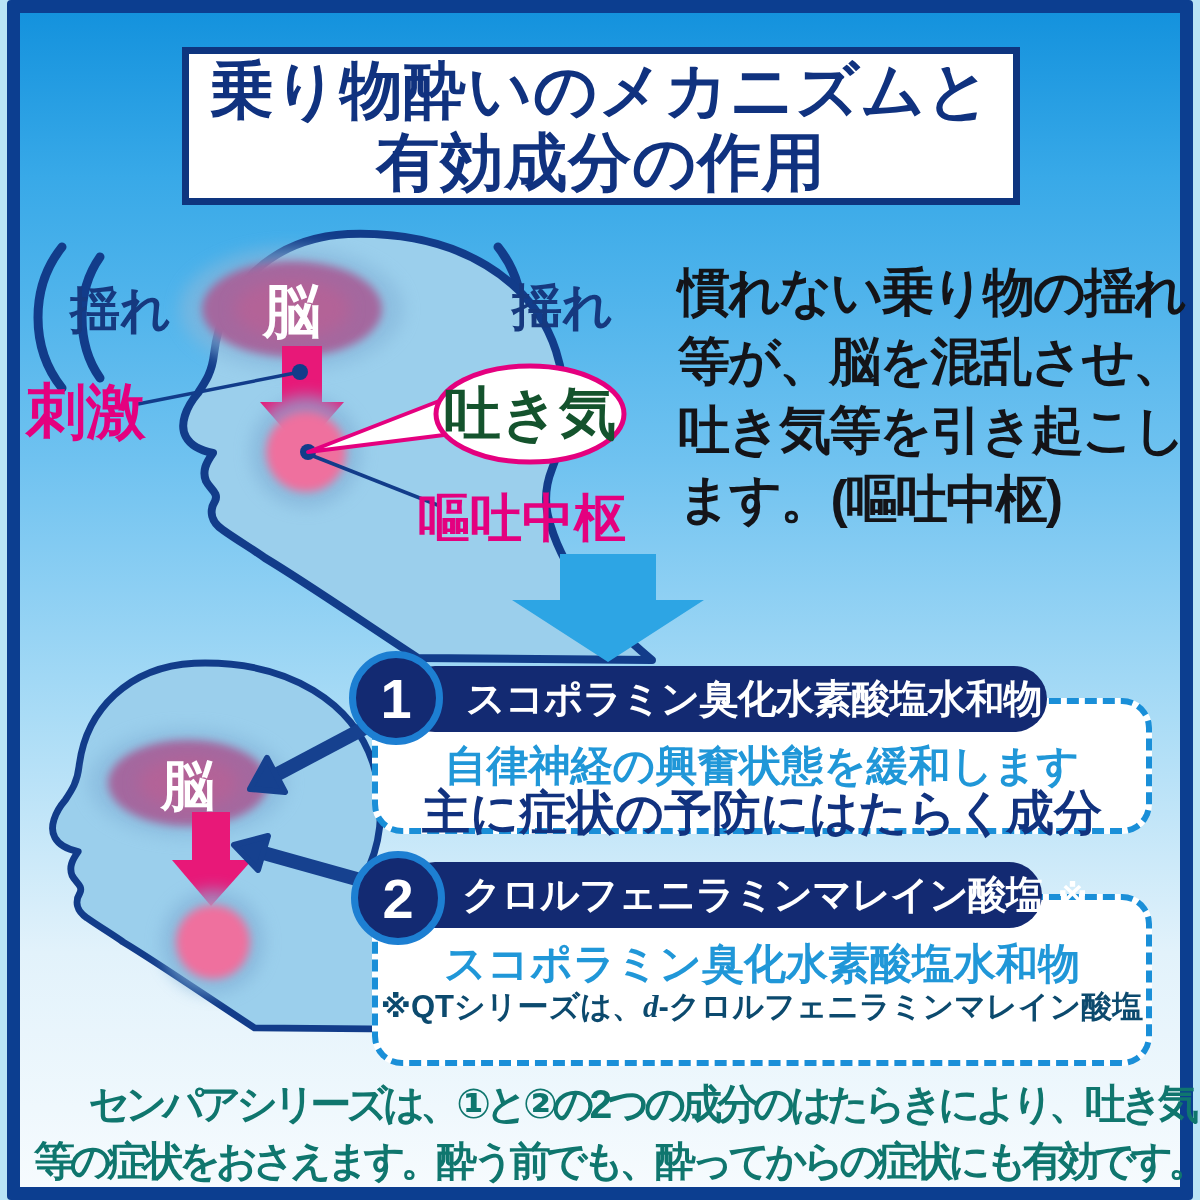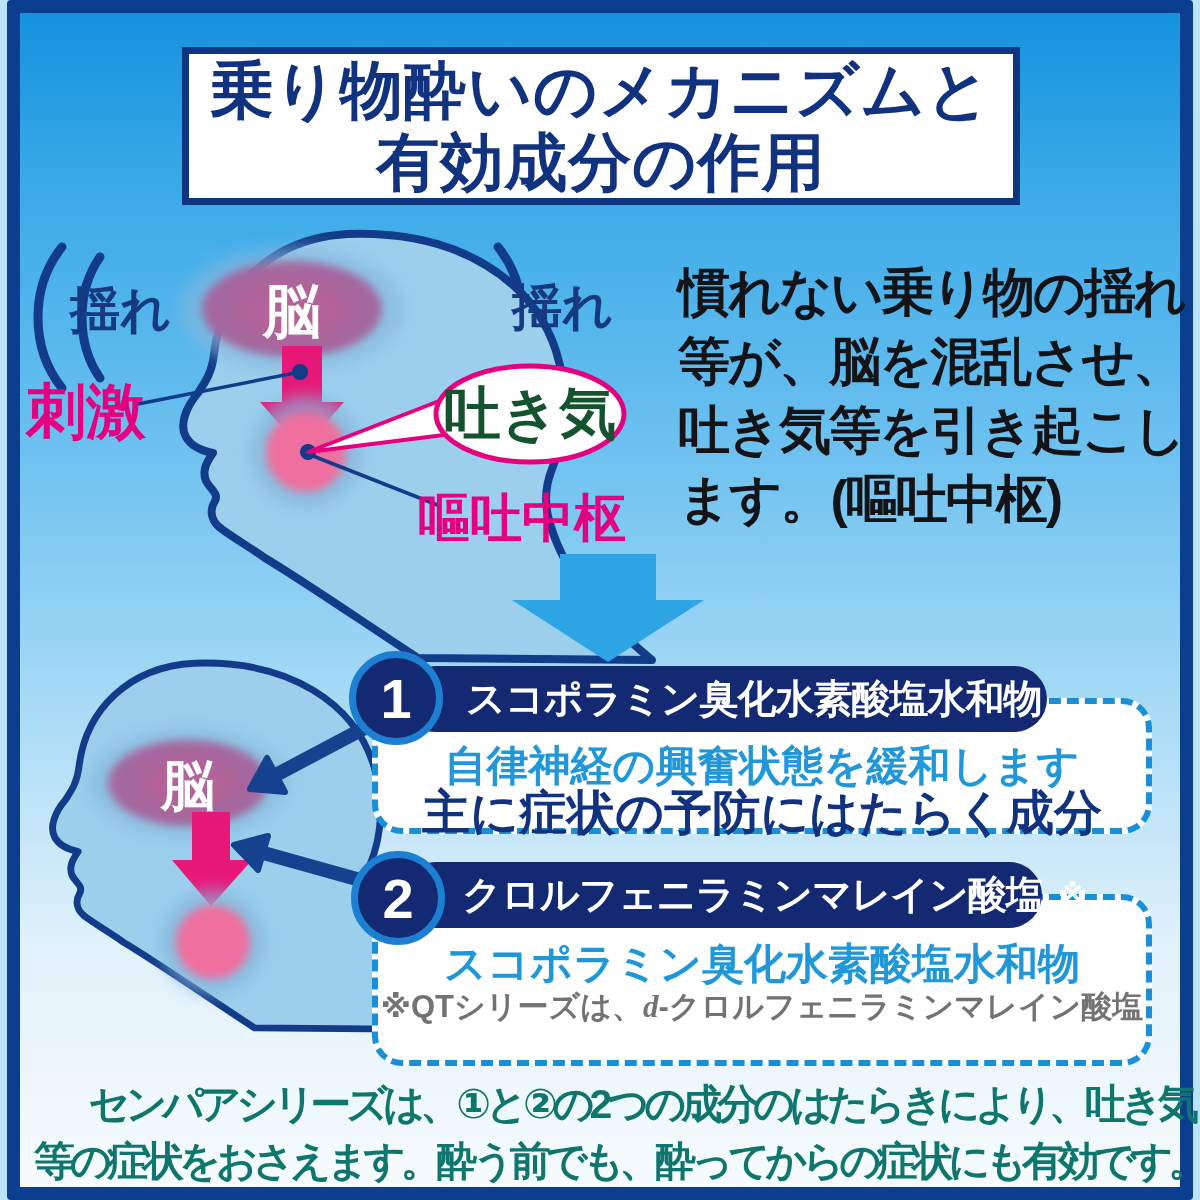--- a/index.html
+++ b/index.html
@@ -41,21 +41,21 @@
     line-height:69px;letter-spacing:-2px;white-space:pre;z-index:5;
   }
   .dash-box{
     background:#ffffff;border:6px dashed #1a8fd8;border-radius:30px;
     box-sizing:border-box;text-align:center;z-index:3;
   }
   .box1{left:372px;top:698px;width:780px;height:136px;padding-top:38px;}
   .box2{left:372px;top:894px;width:780px;height:172px;padding-top:40px;}
   .action-line{color:#2097d8;font-size:42px;font-weight:bold;line-height:47px;white-space:pre;}
   .role-line{color:#11327f;font-size:48px;font-weight:bold;line-height:47px;white-space:pre;}
-  .note-line{color:#737373;font-size:31px;font-weight:bold;line-height:40px;white-space:pre;}
+  .note-line{color:#0c4a6e;font-size:31px;font-weight:bold;line-height:40px;white-space:pre;}
   .note-line i{font-family:"Liberation Serif","DejaVu Serif",serif;}
   .pill{
     background:#132a72;border-radius:36px;height:66px;box-sizing:border-box;
     display:flex;align-items:center;z-index:4;
     color:#ffffff;font-size:39px;font-weight:bold;letter-spacing:-1px;white-space:pre;
   }
   .pill1{left:402px;top:666px;width:645px;padding-left:64px;}
   .pill2{left:402px;top:862px;width:640px;padding-left:60px;}
   .pill .mark{font-size:30px;margin-left:14px;}
   .num-circle{

